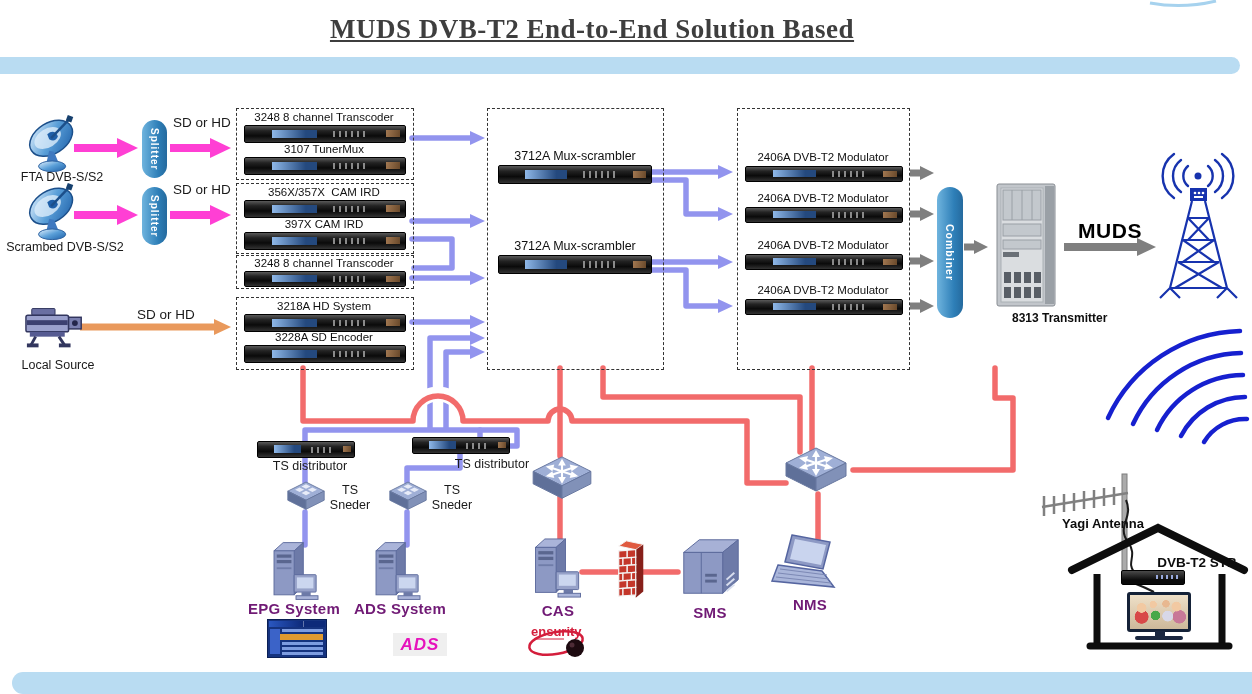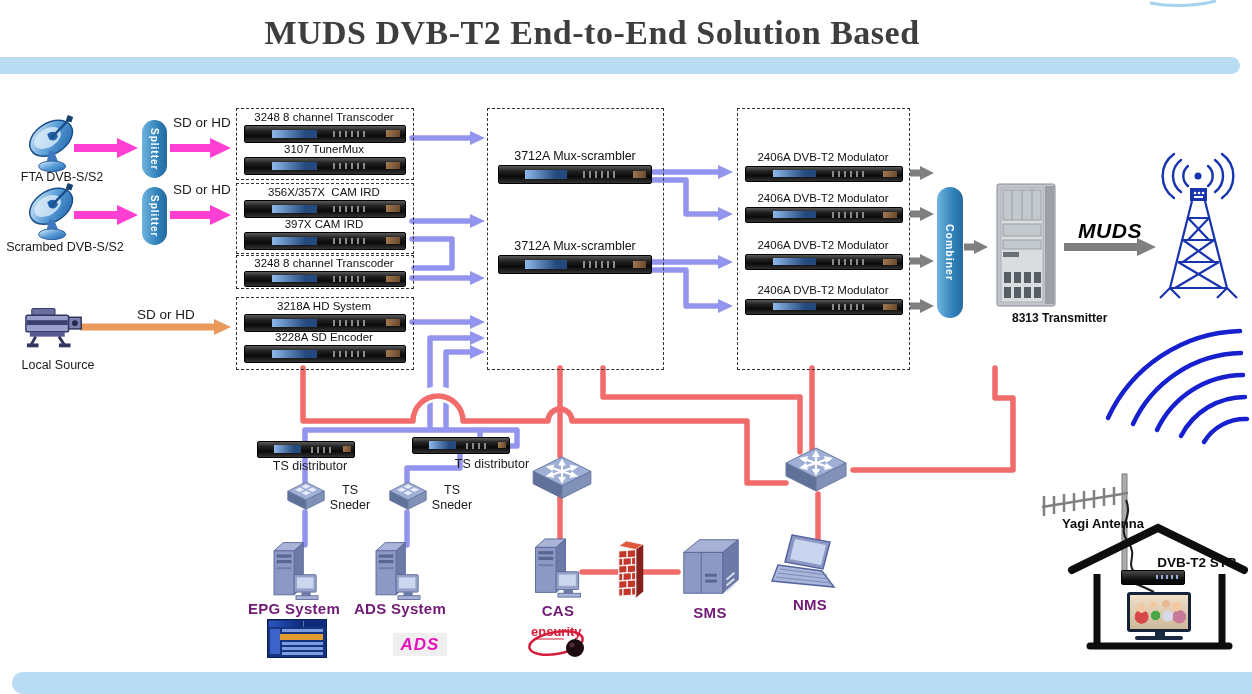--- a/index.html
+++ b/index.html
@@ -1,27 +1,27 @@
 <!DOCTYPE html>
 <html><head>
 <meta charset="utf-8">
 <style>
   html,body{margin:0;padding:0;background:#fff;}
   #stage{position:relative;width:1252px;height:694px;background:#fff;overflow:hidden;
          font-family:"Liberation Sans",sans-serif;color:#111;}
   .abs{position:absolute;}
   .title{position:absolute;left:0;top:14px;width:1184px;text-align:center;
-         font-family:"Liberation Serif",serif;font-weight:700;font-size:34px;color:#3e3e3e;letter-spacing:.5px;}
+         font-family:"Liberation Serif",serif;font-weight:700;font-size:27px;color:#3e3e3e;letter-spacing:.5px;text-decoration:underline;}
   .bar{position:absolute;background:#b9dcf2;}
   .dashed-box{position:absolute;border:1.6px dashed #333;}
   .dev-label{position:absolute;font-size:11.5px;color:#111;text-align:center;white-space:pre;}
   .lbl{position:absolute;font-size:12.5px;color:#1a1a1a;text-align:center;}
   .lbl-b{position:absolute;font-size:13px;font-weight:700;color:#0d0d0d;text-align:center;margin-left:19px;}
   .sys-label{position:absolute;font-size:15px;font-weight:700;color:#701a75;text-align:center;letter-spacing:.3px;}
-  .muds{position:absolute;font-size:21px;font-weight:700;color:#000;text-align:center;letter-spacing:.5px;font-style:italic;}
+  .muds{position:absolute;font-size:21px;font-weight:700;color:#000;text-align:center;letter-spacing:.5px;}
   .pill{position:absolute;border-radius:13px;background:linear-gradient(90deg,#6fb4de,#2e7fb8 65%,#256a9e);
         color:#fff;display:flex;align-items:center;justify-content:center;
         writing-mode:vertical-rl;font-size:10px;letter-spacing:1px;font-weight:700;}
   .rack{position:absolute;background:linear-gradient(180deg,#5a5a5a 0%,#232323 30%,#0a0a0a 62%,#333 100%);
         border:1px solid #000;border-radius:2px;}
   .rack i{position:absolute;display:block;}
   .rack .scr{left:17%;top:22%;width:28%;height:52%;background:linear-gradient(90deg,#8fb8e8,#24497e 75%);}
   .rack .keys{left:55%;top:30%;width:22%;height:40%;
         background:repeating-linear-gradient(90deg,#8a8a8a 0 2px,transparent 2px 6px);}
   .rack .led{right:3%;top:28%;width:9%;height:42%;background:linear-gradient(90deg,#b8875a,#7a5430);opacity:.85;}

